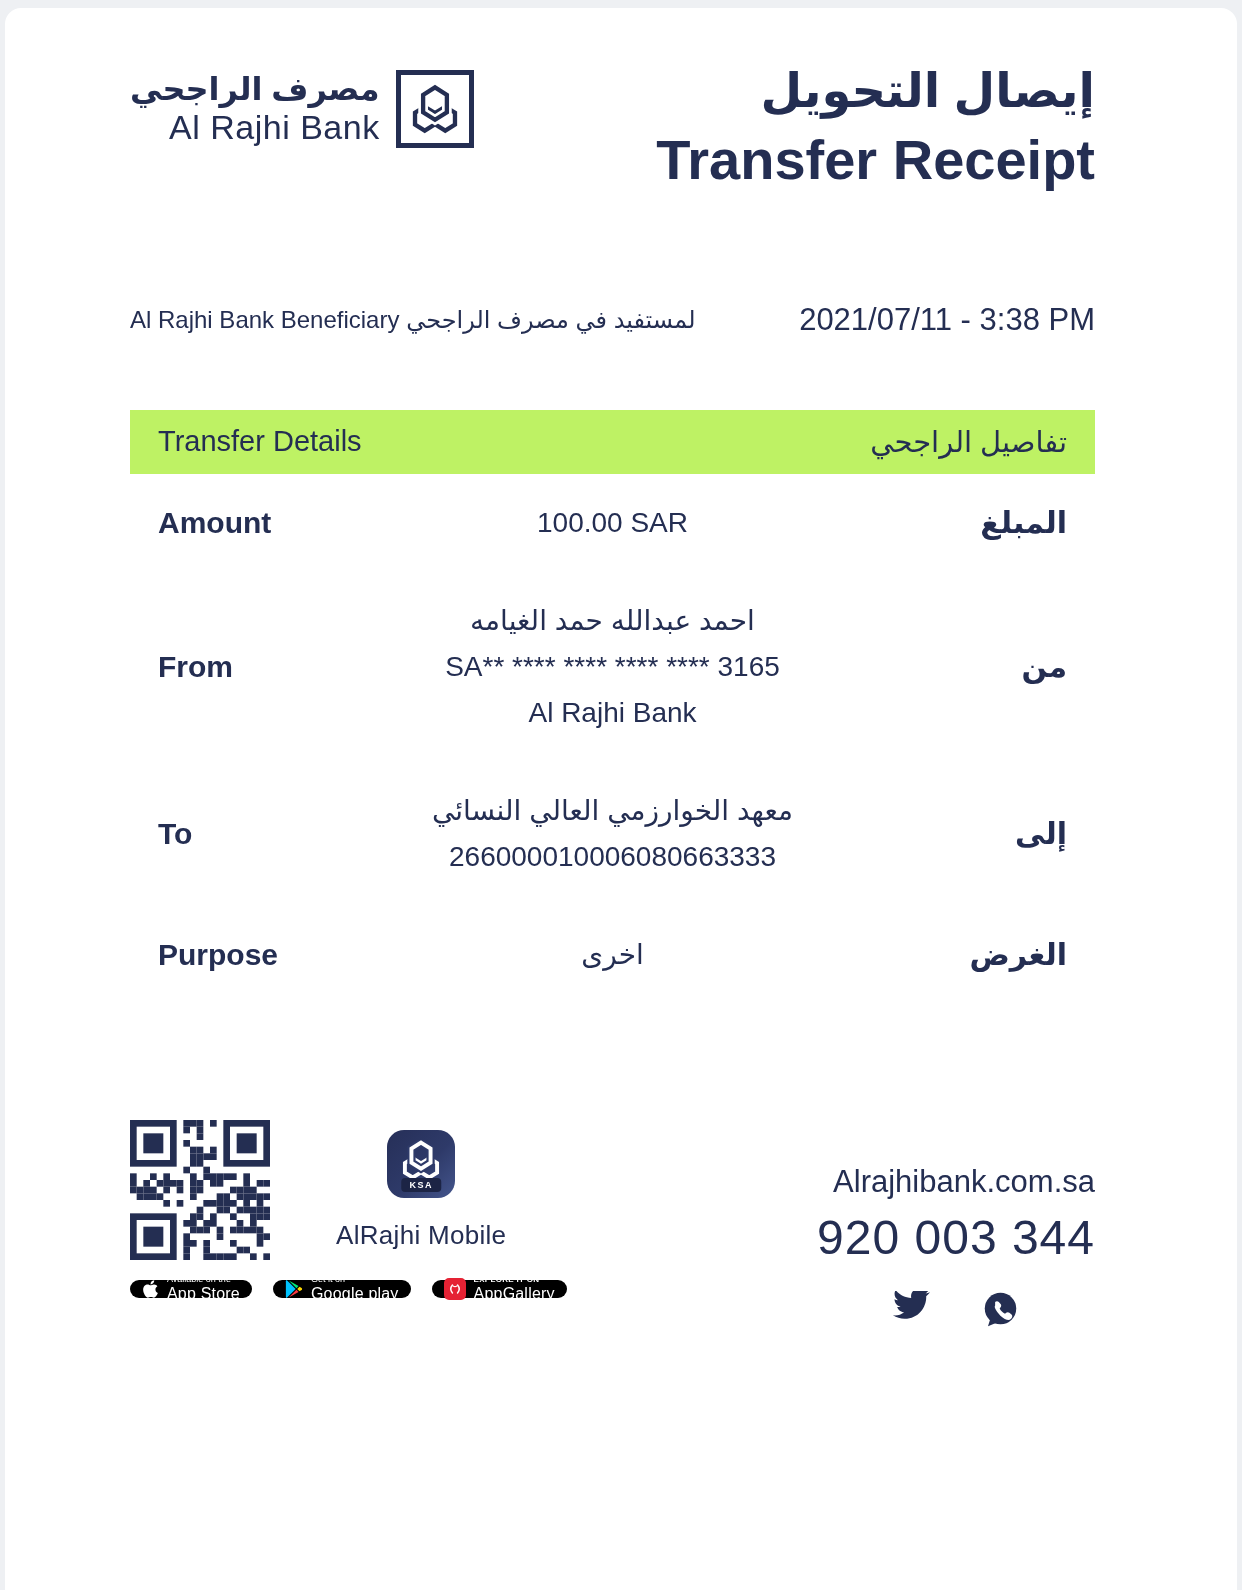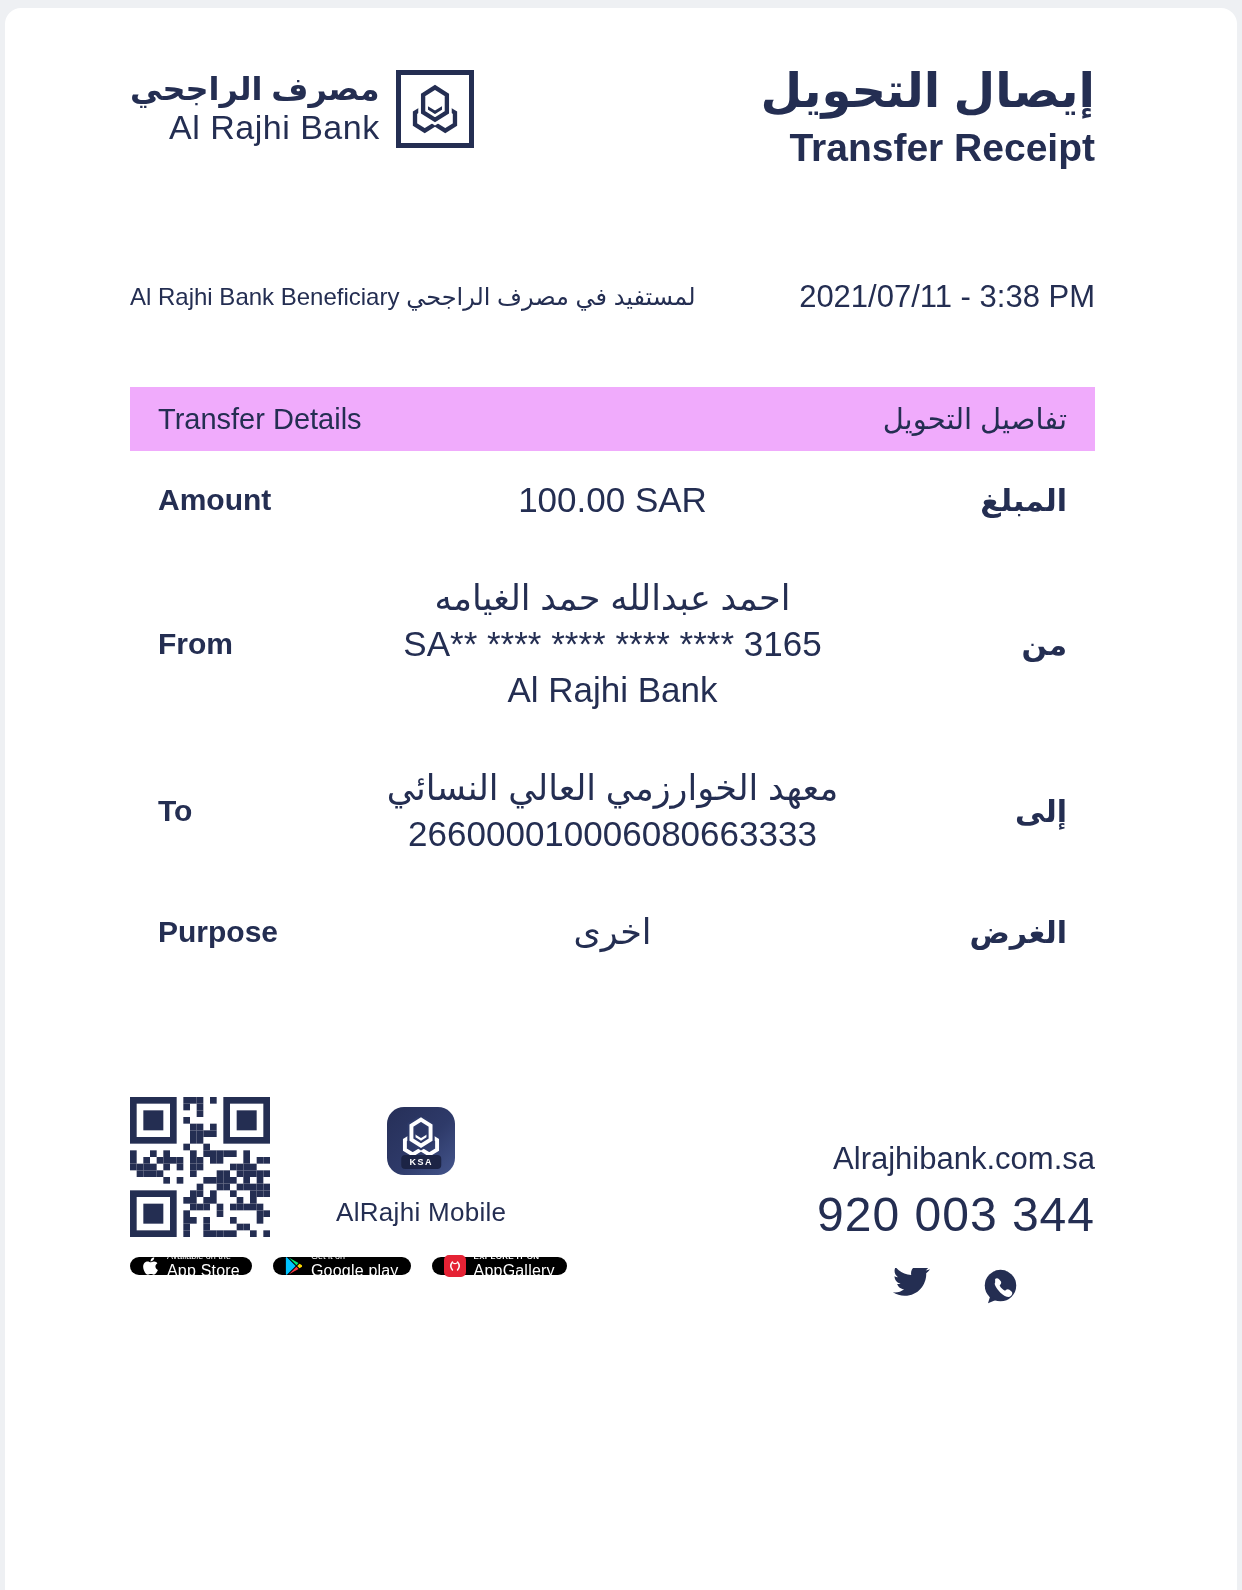--- a/index.html
+++ b/index.html
@@ -23,38 +23,38 @@
   .logo { display:flex; align-items:center; gap:16px; padding-top:10px; }
   .logo-text { text-align:right; line-height:1.15; }
   .logo-ar { font-size:32px; font-weight:700; }
   .logo-en { font-size:34px; font-weight:500; letter-spacing:0.5px; }
   .emblem-box {
     width:78px; height:78px; border:5px solid #242e52;
     display:flex; align-items:center; justify-content:center;
   }
   .title-block { text-align:right; }
   .title-ar { font-size:48px; font-weight:700; line-height:1.3; }
-  .title-en { font-size:39px; font-weight:700; line-height:1.35; }
+  .title-en { font-size:56px; font-weight:700; line-height:1.35; }
 
   
   .meta { display:flex; justify-content:space-between; align-items:flex-end; margin-top:92px; }
   .beneficiary { font-size:24px; padding-bottom:4px; }
   .date-block { text-align:right; }
   .date-label { font-size:29px; font-weight:700; }
   .date-value { font-size:31px; margin-top:12px; }
 
   
   .details-header {
-    margin-top:72px; background:#f0abfc; height:64px;
+    margin-top:72px; background:#bef264; height:64px;
     display:flex; align-items:center; justify-content:space-between;
     padding:0 28px; font-size:29px;
   }
   .row { display:flex; align-items:center; padding:26px 28px; }
   .row-label-en { width:175px; font-weight:700; font-size:30px; }
-  .row-center { flex:1; text-align:center; font-size:35px; line-height:46px; }
+  .row-center { flex:1; text-align:center; font-size:28px; line-height:46px; }
   .row-label-ar { width:175px; text-align:right; font-weight:700; font-size:30px; }
 
   
   .footer { display:flex; justify-content:space-between; margin-top:116px; }
   .footer-left-top { display:flex; align-items:flex-start; }
   .qr { width:140px; height:140px; }
   .app-col { margin-left:66px; text-align:center; padding-top:10px; }
   .app-icon {
     width:68px; height:68px; border-radius:17px; margin:0 auto;
     background:linear-gradient(135deg,#262f58 0%,#2e3a69 55%,#44558c 100%);
@@ -115,21 +115,21 @@
 
   <div class="meta">
     <div class="beneficiary" dir="ltr">Al Rajhi Bank Beneficiary لمستفيد في مصرف الراجحي</div>
     <div class="date-block">
       <div class="date-value">2021/07/11 - 3:38 PM</div>
     </div>
   </div>
 
   <div class="details-header">
     <span>Transfer Details</span>
-    <span dir="rtl">تفاصيل التحويل</span>
+    <span dir="rtl">تفاصيل الراجحي</span>
   </div>
 
   <div class="row">
     <div class="row-label-en">Amount</div>
     <div class="row-center">100.00 SAR</div>
     <div class="row-label-ar" dir="rtl">المبلغ</div>
   </div>
 
   <div class="row">
     <div class="row-label-en">From</div>

